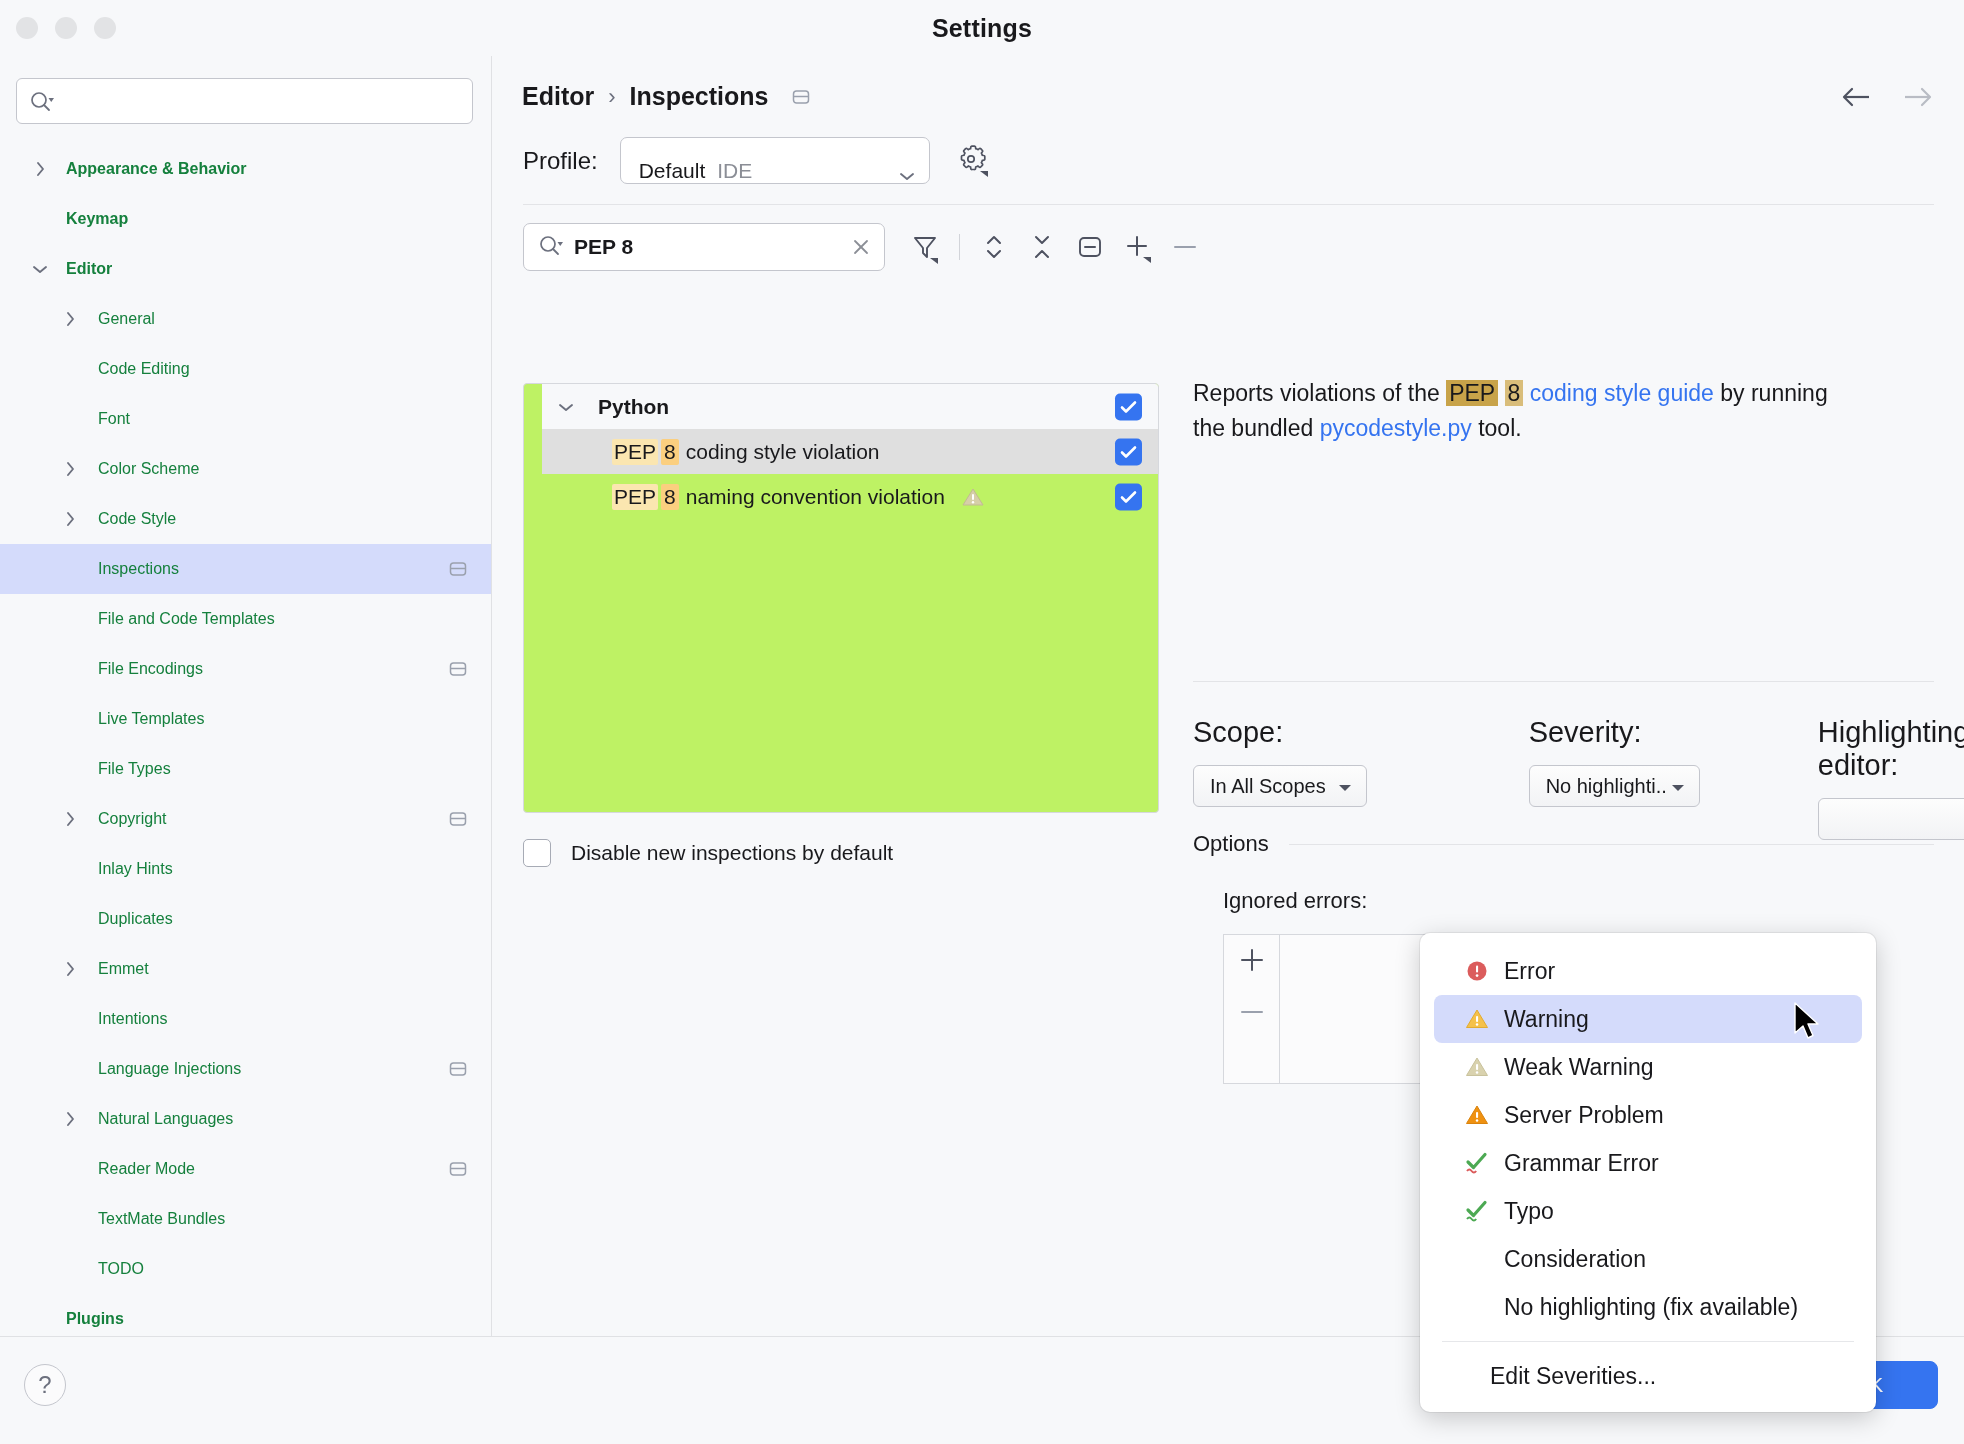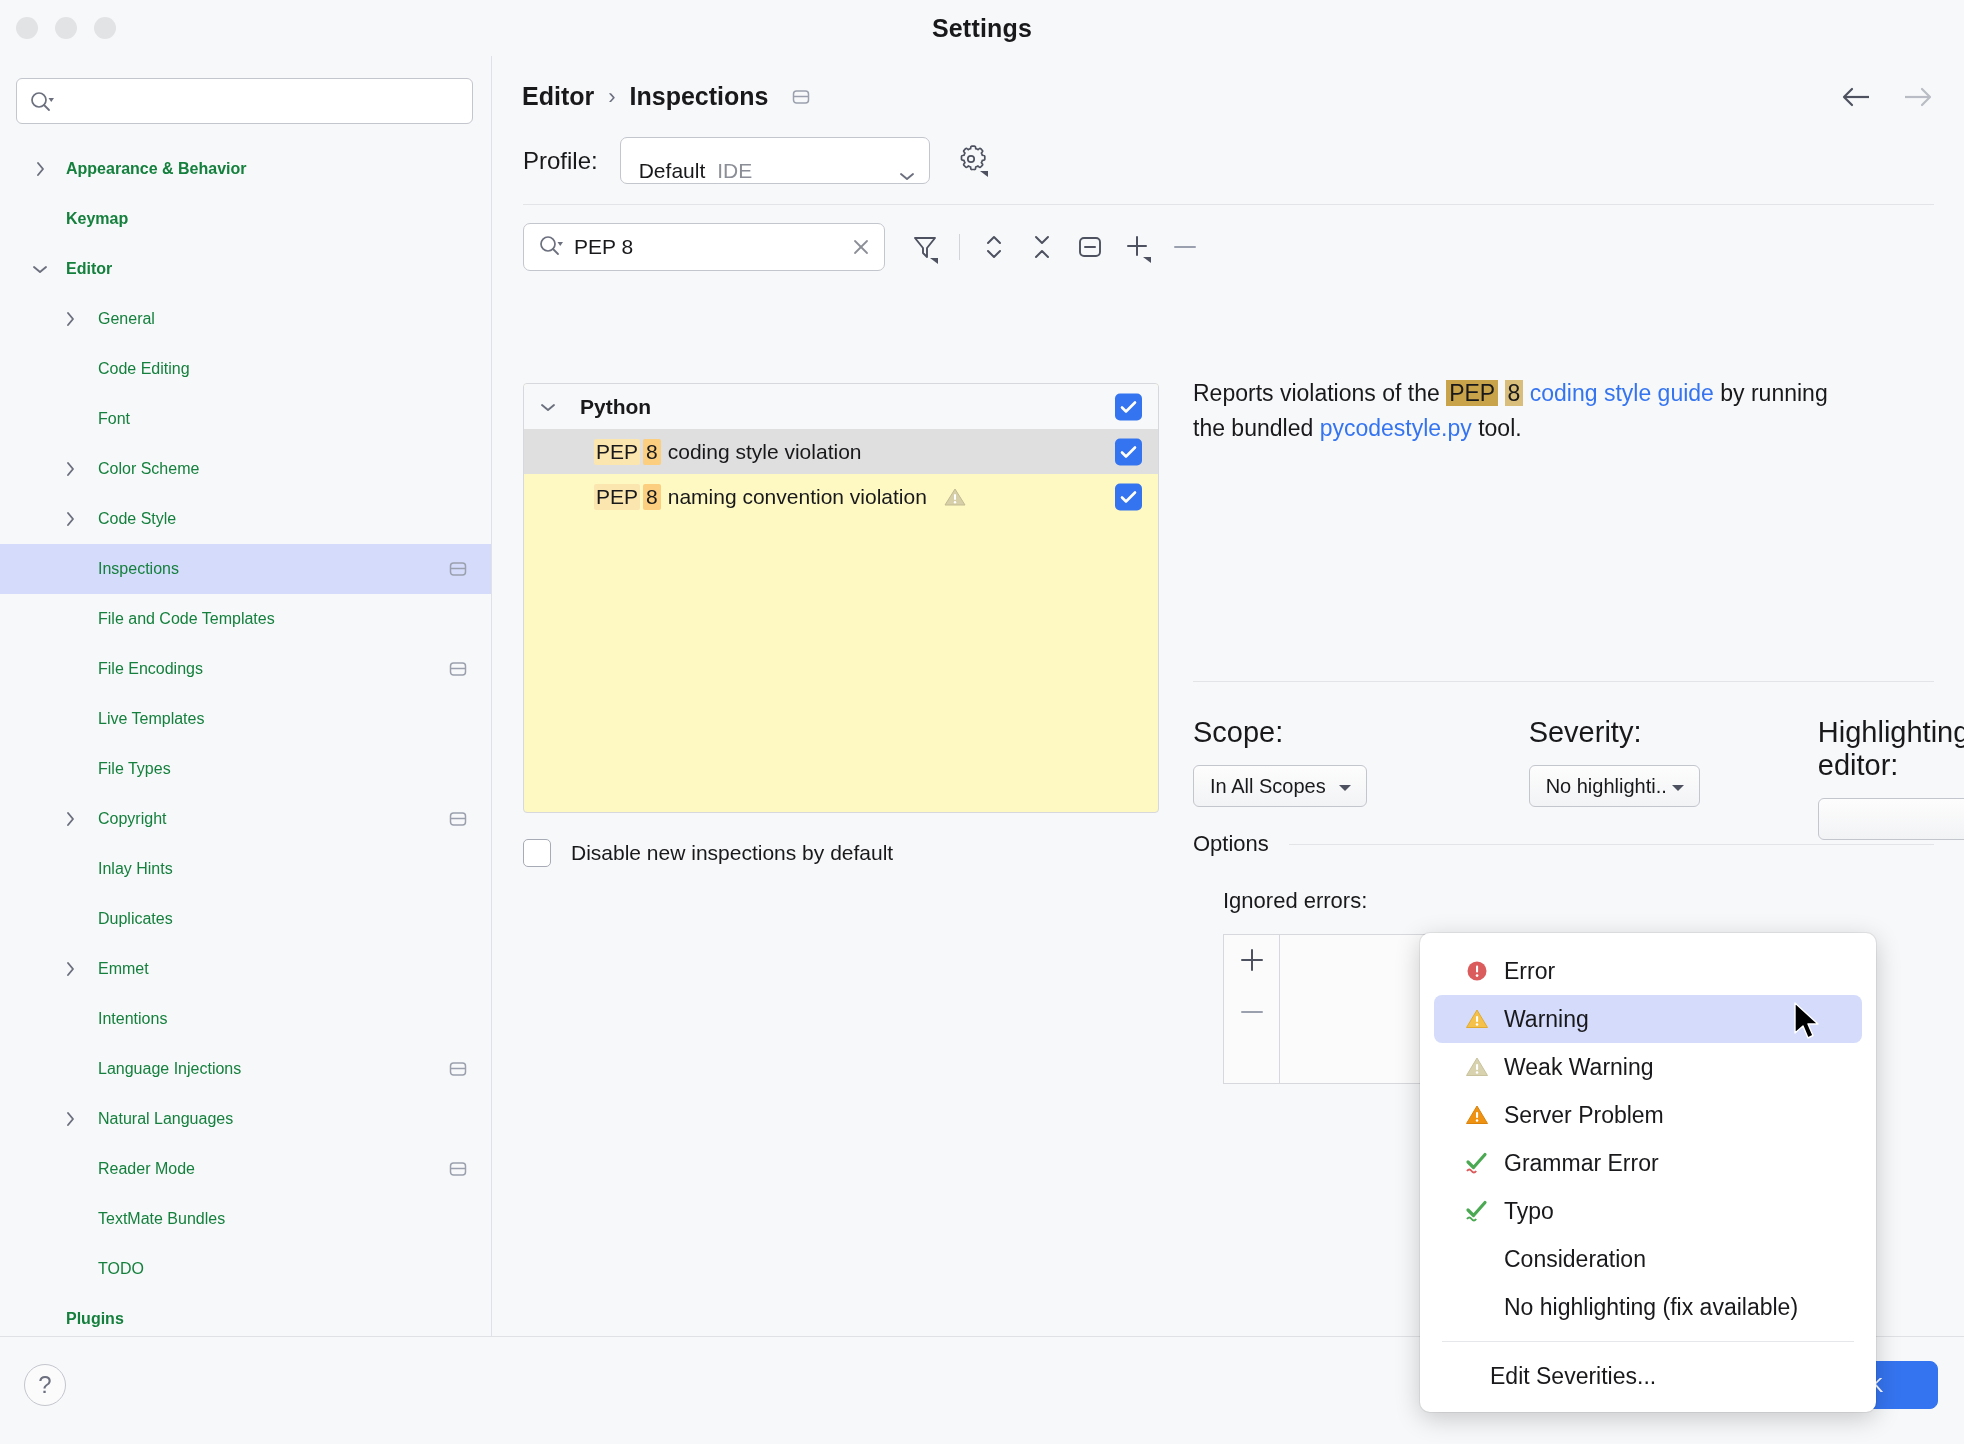--- a/index.html
+++ b/index.html
@@ -101,36 +101,37 @@
     margin: 20px 30px 0 30px; height: 1px; background: #e3e4e7;
   }
 
   
   .insp-toolbar {
     display: flex; align-items: center; gap: 0; padding: 18px 0 0 30px;
   }
   .filter-box {
     width: 362px; height: 48px; background: #fff;
     border: 1px solid #c4c6cd; border-radius: 7px;
-    display: flex; align-items: center; padding: 0 12px 0 14px;
+    display: flex; align-items: center; padding: 0 12px 0 14px; font-weight: bold;
   }
   .filter-box .fv { flex: 1; font-size: 21px; color: #19191c; margin-left: 10px; }
   .filter-box .clr { color: #8b8e96; display:flex; cursor:pointer; }
   .tb-icons { display: flex; align-items: center; margin-left: 18px; gap: 4px; }
   .tb-btn {
     width: 44px; height: 44px; display: flex; align-items: center;
     justify-content: center; border-radius: 5px;
   }
   .tb-sep { width: 1px; height: 26px; background: #d2d4d9; margin: 0 8px; }
 
   
   .insplist {
     position: absolute; left: 30px; top: 327px; width: 636px; height: 430px;
-    background: #fef9c3; border: 1px solid #d6d8dd; border-radius: 4px;
+    background: #bef264; border: 1px solid #d6d8dd; border-radius: 4px;
     overflow: hidden;
+    padding-left: 18px;
   }
   .insprow {
     height: 45px; display: flex; align-items: center; padding-left: 14px;
     position: relative; font-size: 21px; color: #19191c;
   }
   .insprow.grp { font-weight: bold; background: #f7f8fa; }
   .insprow.hl { background: #dfdfdf; }
   .insprow .ind { width: 42px; display: flex; align-items: center; }
   .insprow .ind2 { width: 56px; }
   .chip { background: #fbe6b0; border-radius: 2px; padding: 1px 2px; }

